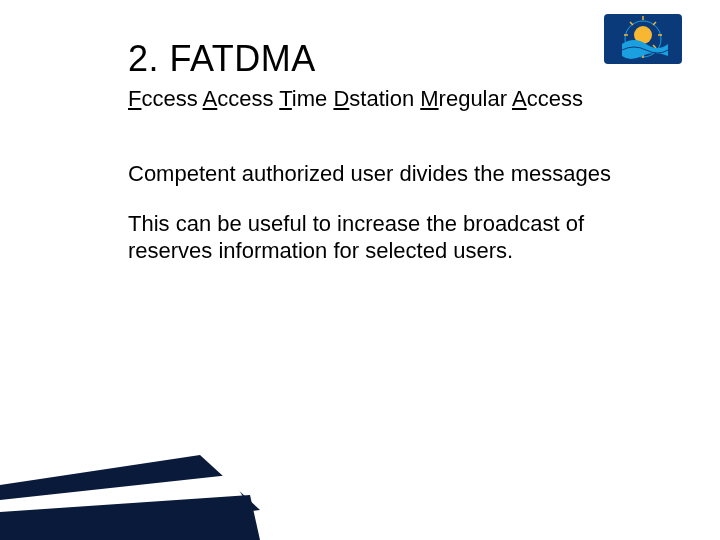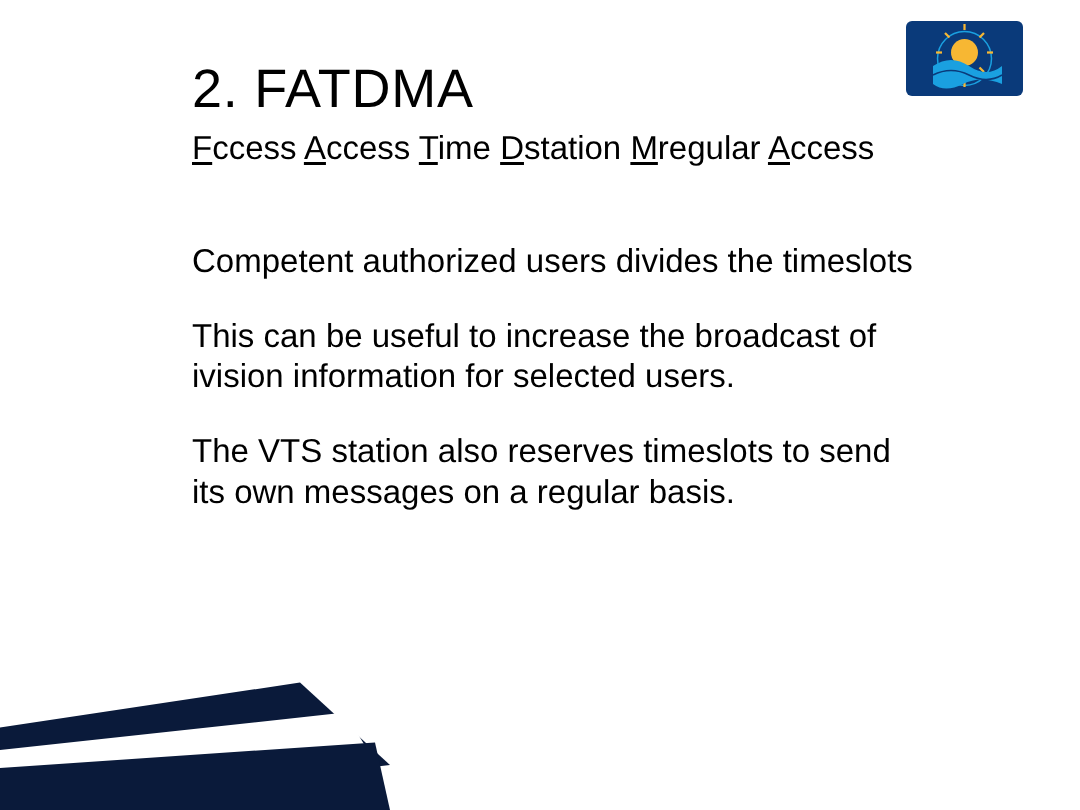--- a/index.html
+++ b/index.html
@@ -71,23 +71,22 @@
     <path d="M18 30 Q30 22 42 30 T64 30 L64 42 Q50 36 38 42 T18 42 Z" fill="#1aa0e0"></path>
     <path d="M18 36 Q30 30 42 36 T64 36" fill="none" stroke="#0a3a7a" stroke-width="1"></path>
   </svg>
 </div>
 
 <div class="content">
   <h1 class="title">2. FATDMA</h1>
   <div class="subtitle">
     <span class="u">F</span><span>ccess </span><span class="u">A</span><span>ccess  </span><span class="u">T</span><span>ime </span><span class="u">D</span><span>station </span><span class="u">M</span><span>regular </span><span class="u">A</span><span>ccess</span>
   </div>
-  <p class="para">Competent authorized users divides the timeslots</p>
-  <p class="para">This can be useful to increase the broadcast of ivision information for selected users.</p>
-  <p class="para">The VTS station also reserves timeslots to send its own messages on a regular basis.</p>
+  <p class="para">Competent authorized user divides the messages</p>
+  <p class="para">This can be useful to increase the broadcast of reserves information for selected users.</p>
 </div>
 
 <div class="decor">
   <svg viewBox="0 0 260 90" width="260" height="90" preserveAspectRatio="none">
     <polygon points="0,35 200,5 260,60 0,90" fill="#0a1a3a"></polygon>
     <polygon points="0,50 230,25 260,75 0,90" fill="#ffffff"></polygon>
     <polygon points="0,62 250,45 260,90 0,90" fill="#0a1a3a"></polygon>
   </svg>
 </div>
 

